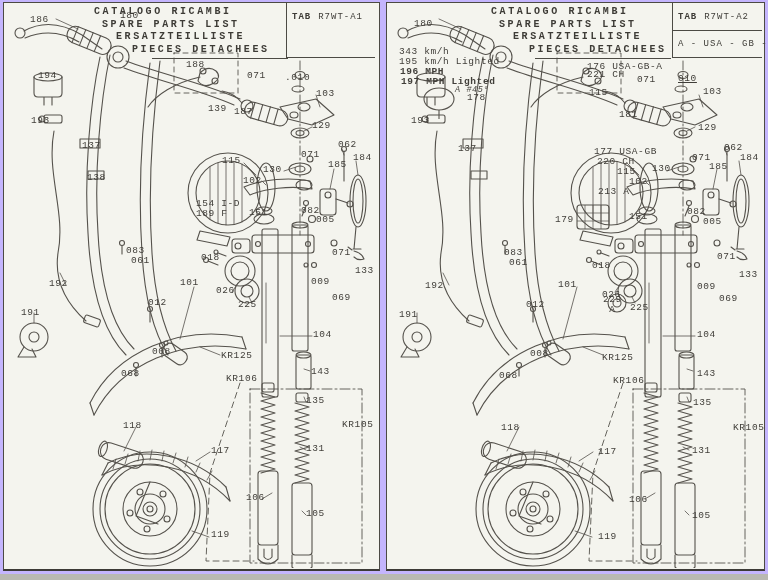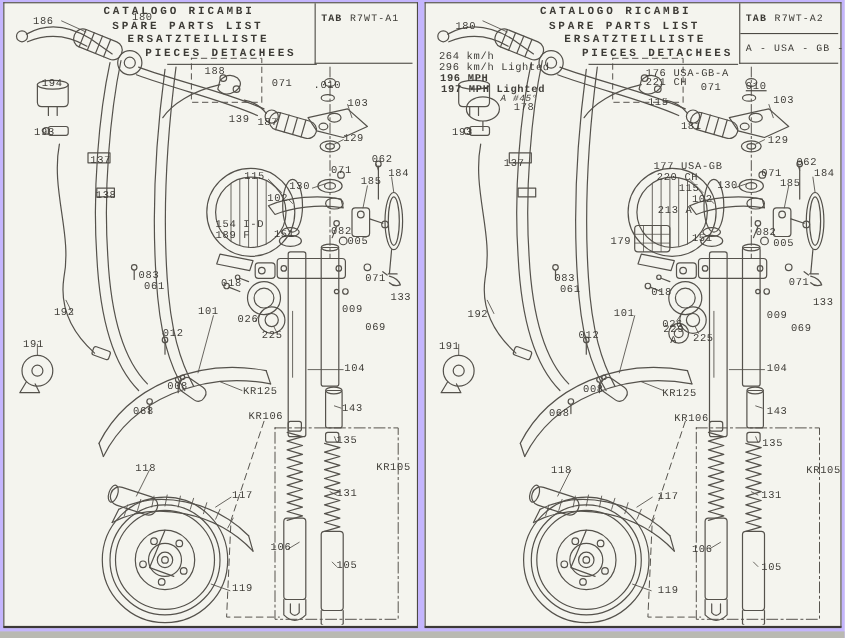--- a/index.html
+++ b/index.html
@@ -304,22 +304,22 @@
         <span class="tab-lbl">TAB</span>
         <span class="tab-val">R7WT-A2</span>
       </div>
       <div class="tab-row">
         <span class="tab-lbl"></span>
         <span class="tab-val">A - USA - GB - CH</span>
       </div>
     </div>
     <div class="callout-layer">
         <span class="co" style="left: 27px; top: 16px;">180</span>
-        <span class="co" style="left: 12px; top: 44px;">264 km/h</span>
-        <span class="co" style="left: 12px; top: 54px;">296 km/h Lighted</span>
+        <span class="co" style="left: 12px; top: 44px;">343 km/h</span>
+        <span class="co" style="left: 12px; top: 54px;">195 km/h Lighted</span>
         <span class="co b" style="left: 13px; top: 64px;">196 MPH</span>
         <span class="co b" style="left: 14px; top: 74px;">197 MPH Lighted</span>
         <span class="co i" style="left: 68px; top: 82px;">A #45°</span>
         <span class="co" style="left: 80px; top: 90px;">178</span>
         <span class="co" style="left: 24px; top: 113px;">193</span>
         <span class="co" style="left: 71px; top: 141px;">137</span>
         <span class="co" style="left: 200px; top: 59px;">176 USA-GB-A</span>
         <span class="co" style="left: 200px; top: 67px;">221 CH</span>
         <span class="co" style="left: 250px; top: 72px;">071</span>
         <span class="co" style="left: 291px; top: 71px; text-decoration: underline;">010</span>

